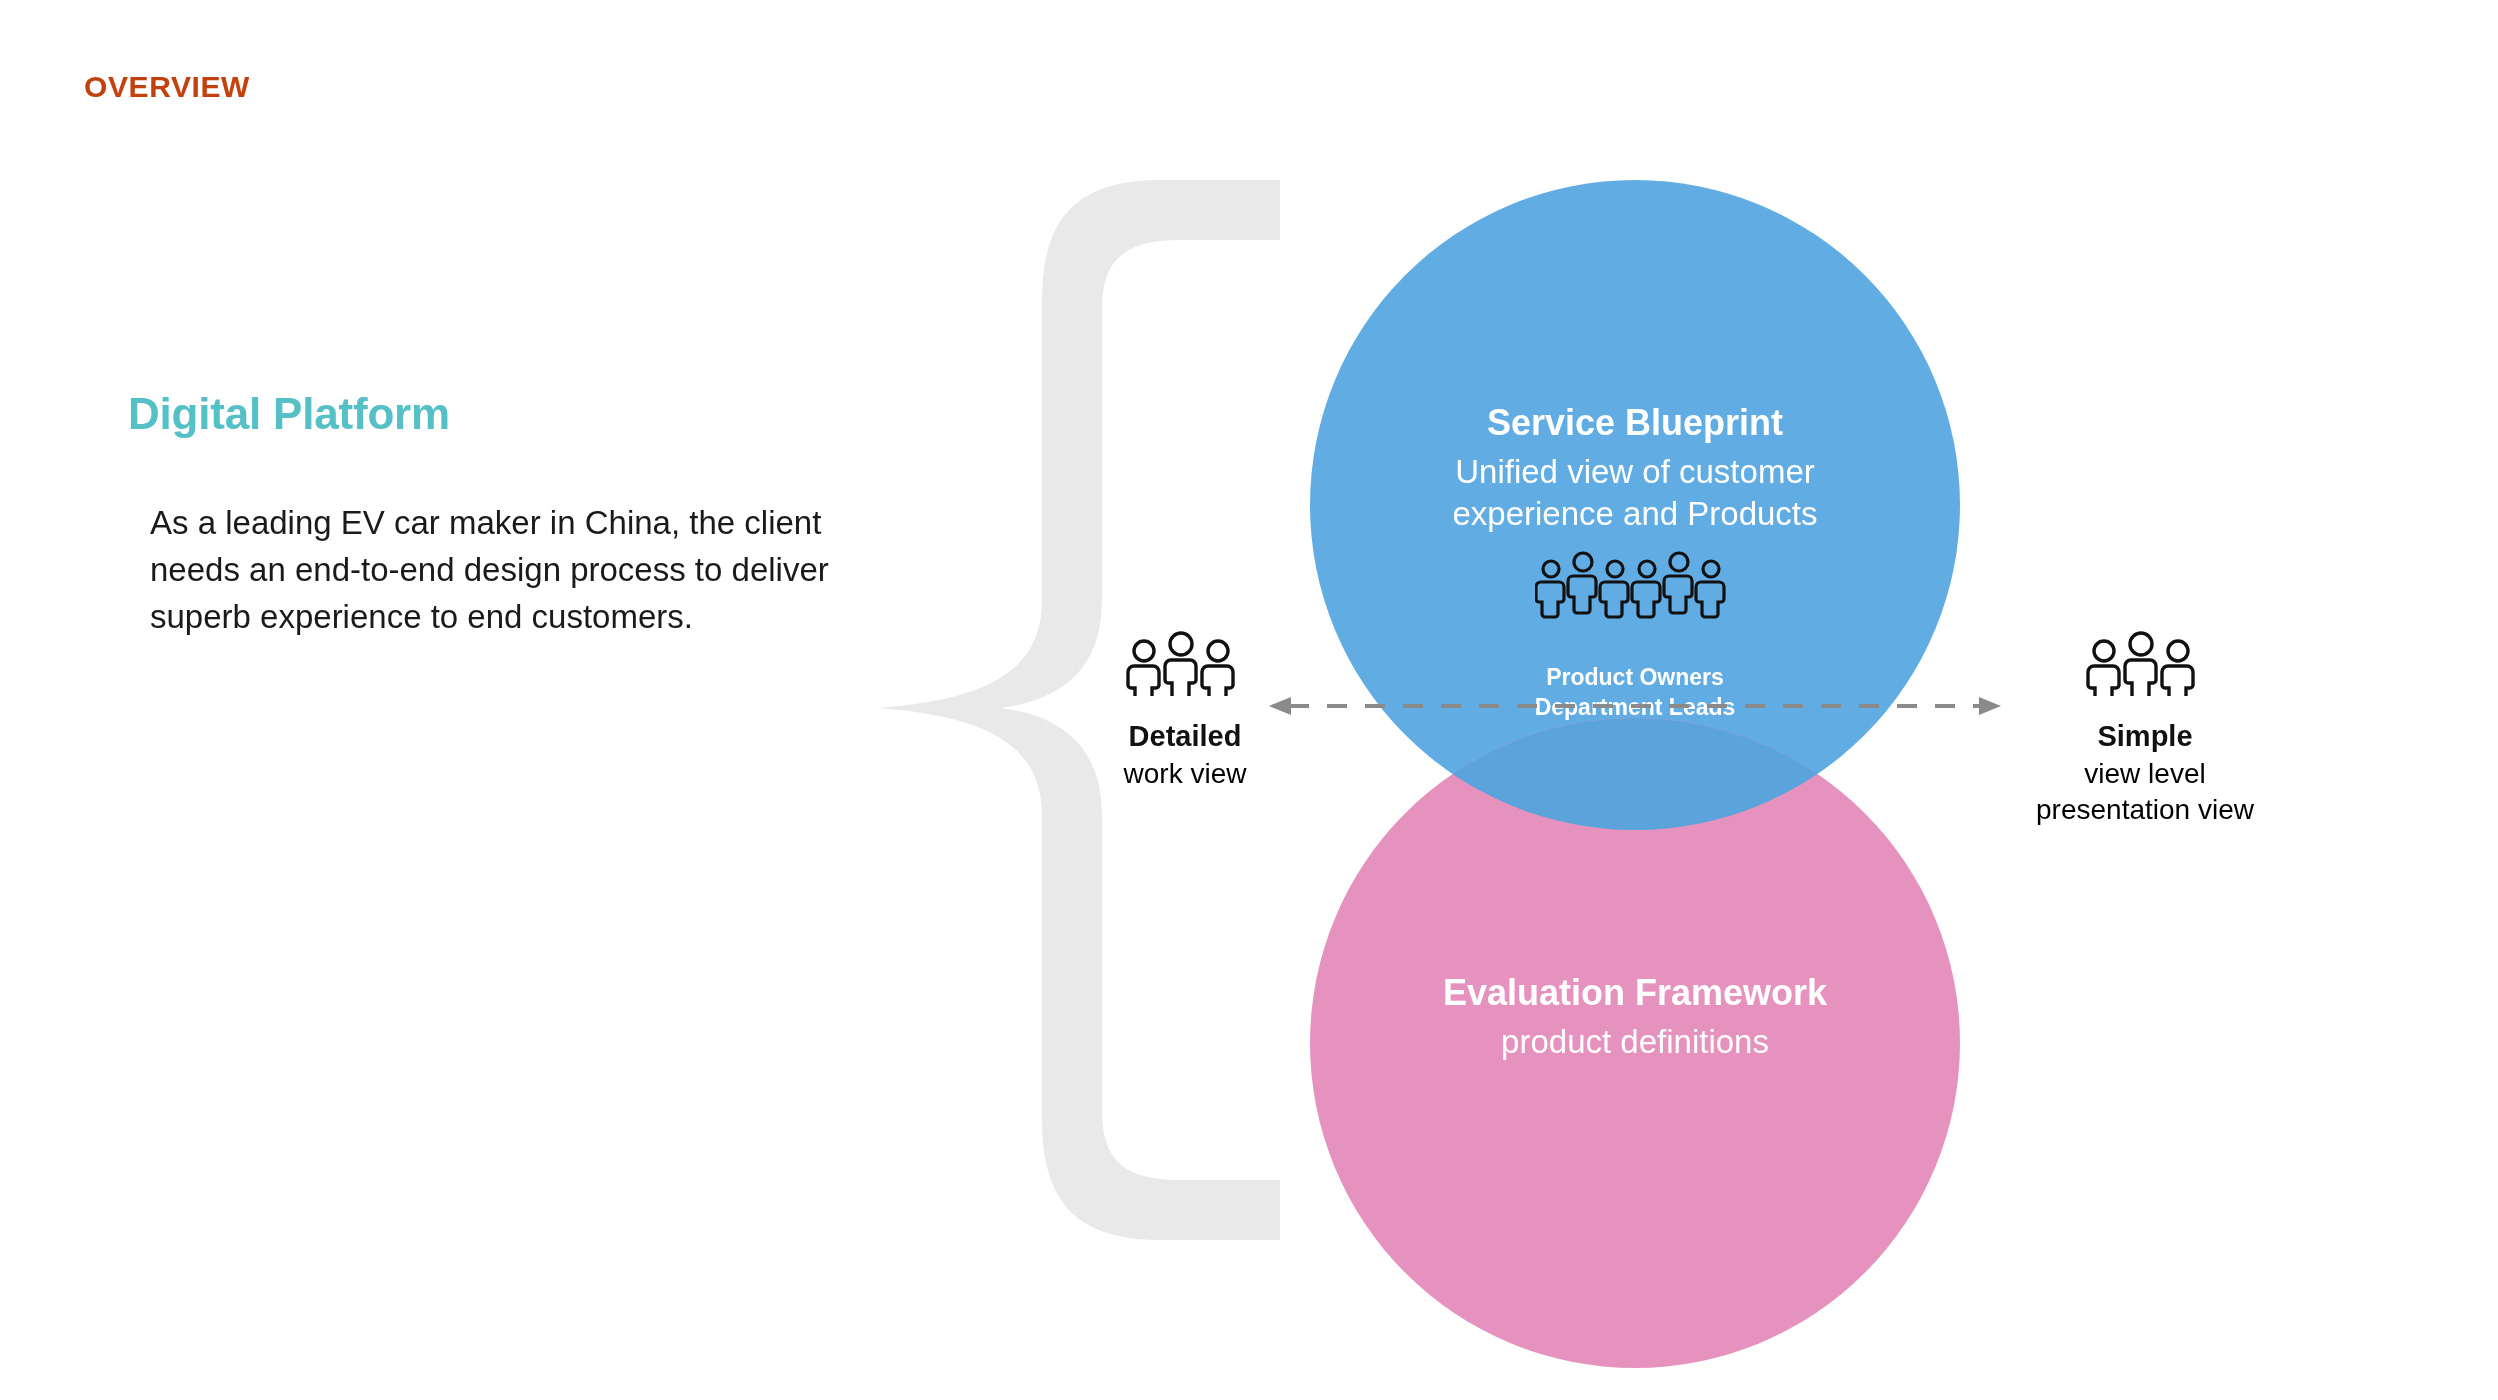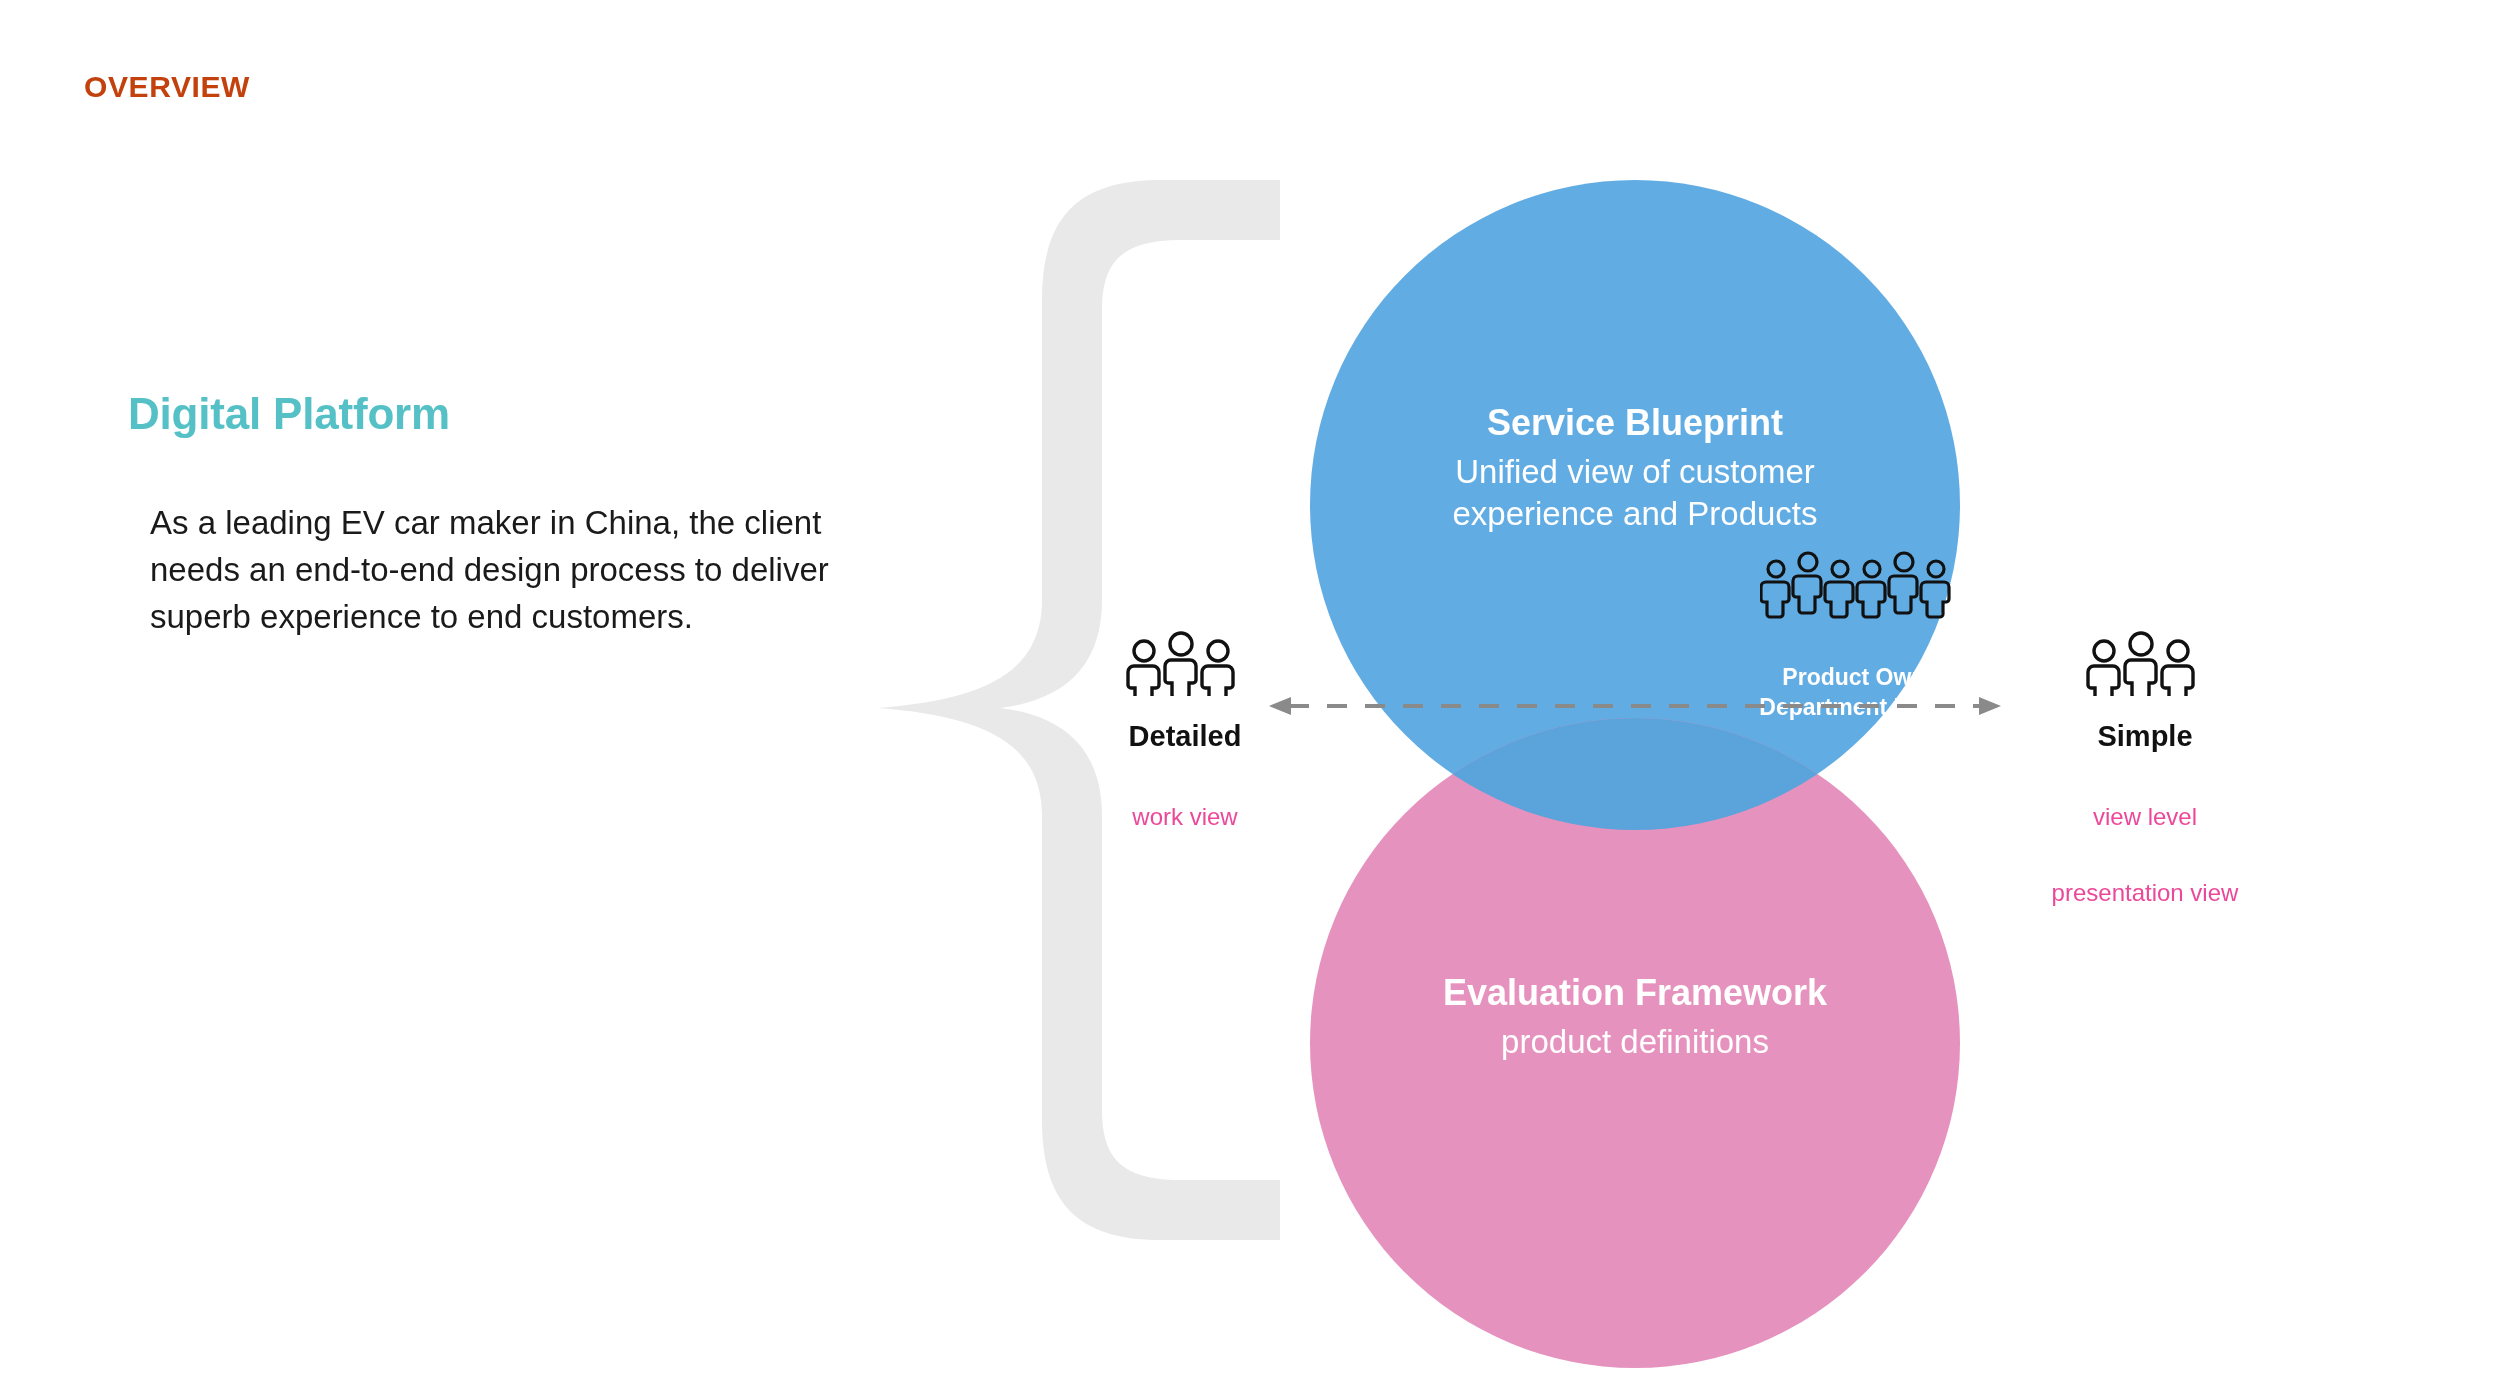--- a/index.html
+++ b/index.html
@@ -139,21 +139,21 @@
     font-weight: 300;
     line-height: 1.28;
   }
 
   
   #overlap-block {
     position: absolute;
     left: 40px;
     top: 378px;
     width: 650px;
-    text-align: right;
+    text-align: center;
   }
   #overlap-caption {
     margin-top: 38px;
     color: #ffffff;
     font-size: 23px;
     font-weight: bold;
     line-height: 1.32;
   }
 
   
@@ -174,25 +174,24 @@
   #label-left  { left: 1020px; top: 630px; }
   #label-right { left: 1980px; top: 630px; }
   .side-people { height: 66px; margin-bottom: 18px; }
   .side-strong {
     font-size: 29px;
     font-weight: bold;
     color: #111111;
     line-height: 1.3;
   }
   .side-sub {
-    font-size: 24px;
+    font-size: 28px;
     font-weight: 300;
-    color: #ec4899;
+    color: #000000;
     line-height: 1.3;
-    margin-top: 45px;
   }
 </style>
 </head>
 <body>
 
 <div id="slide">
 
   <div id="eyebrow">OVERVIEW</div>
 
   <div id="section-heading">Digital Platform</div>

